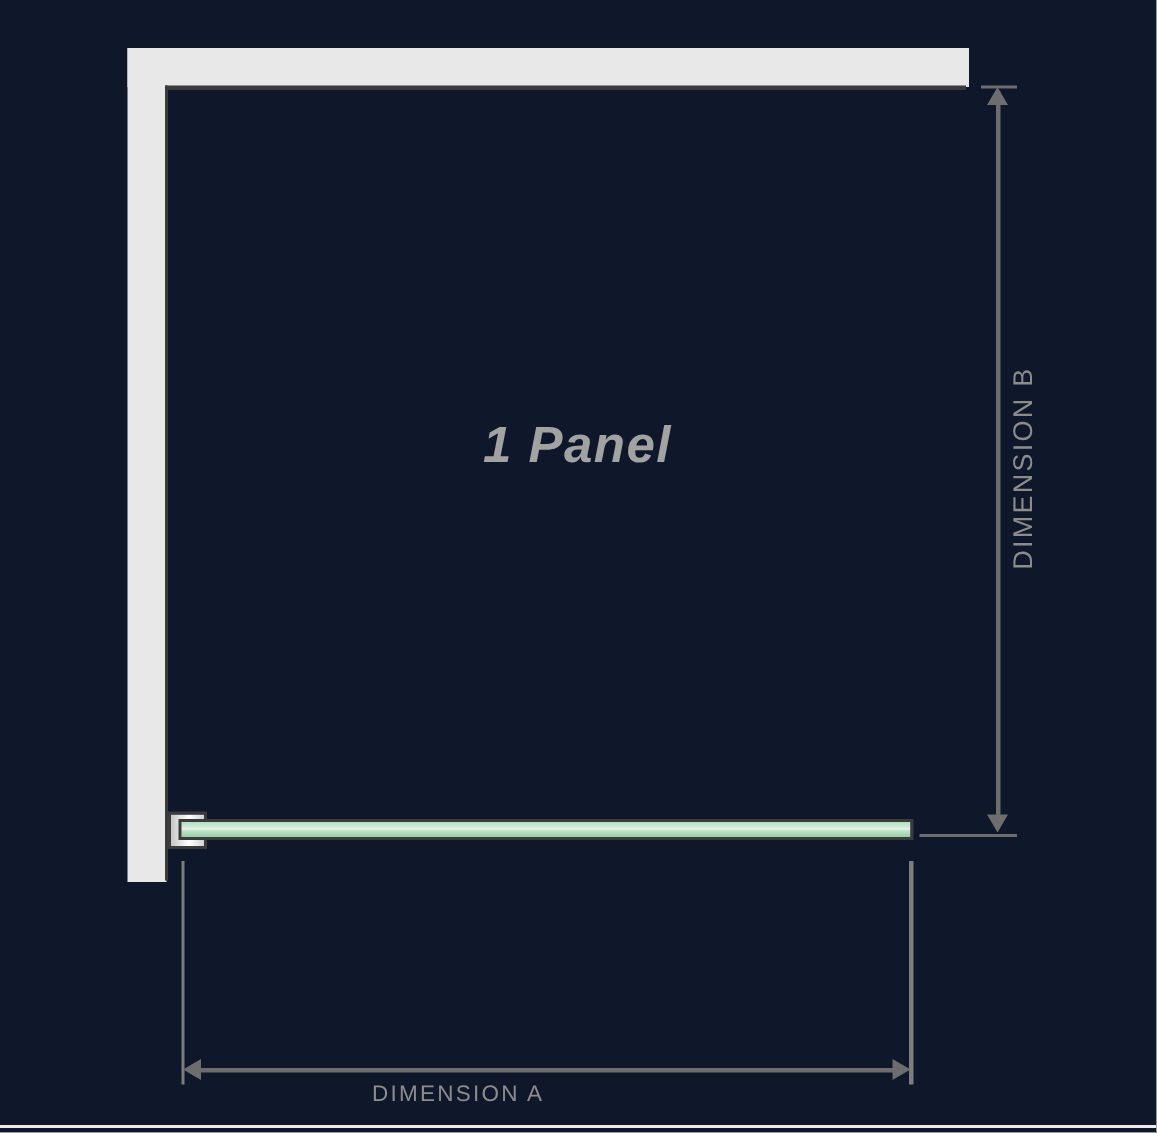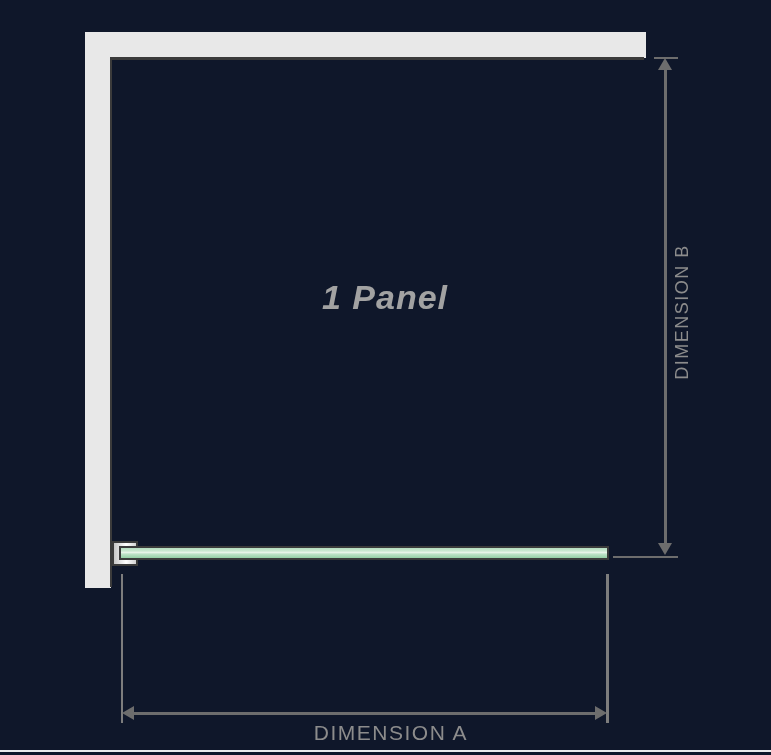--- a/index.html
+++ b/index.html
@@ -99,22 +99,22 @@
     text-align: center;
     font-size: 34px;
     font-style: italic;
     font-weight: bold;
     color: #a2a2a2;
     letter-spacing: 1px;
     white-space: nowrap;
   }
   .dima-label {
     left: 248px; top: 721px; width: 220px;
-    text-align: right;
-    font-size: 21px;
+    text-align: left;
+    font-size: 15px;
     color: #8c8c8c;
     letter-spacing: 1.5px;
     white-space: nowrap;
   }
   .dimb-label {
     left: 597px; top: 302px; width: 170px; height: 20px;
     transform: rotate(-90deg);
     text-align: center;
     font-size: 18px;
     color: #8c8c8c;

